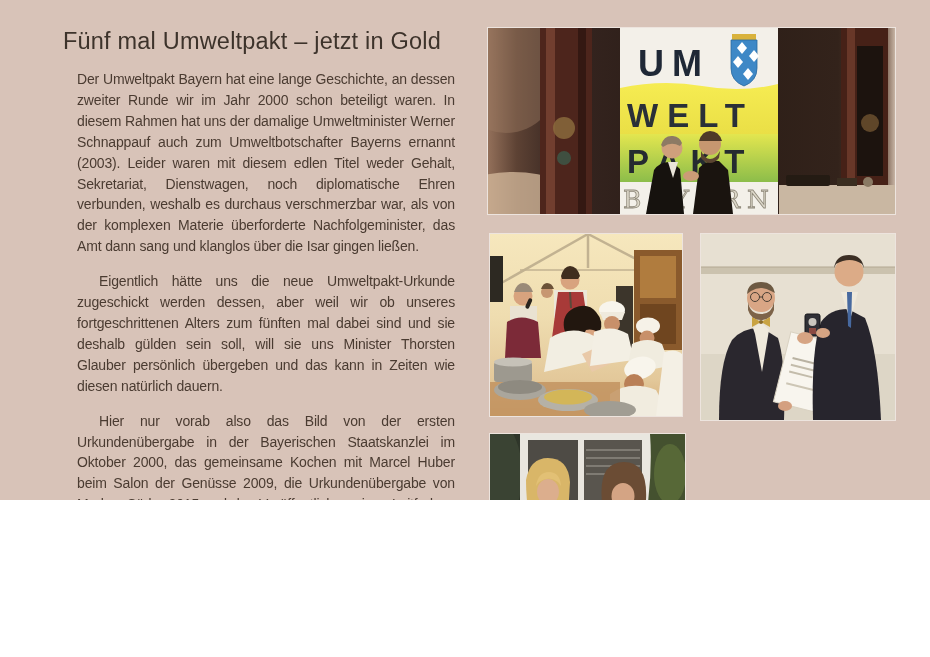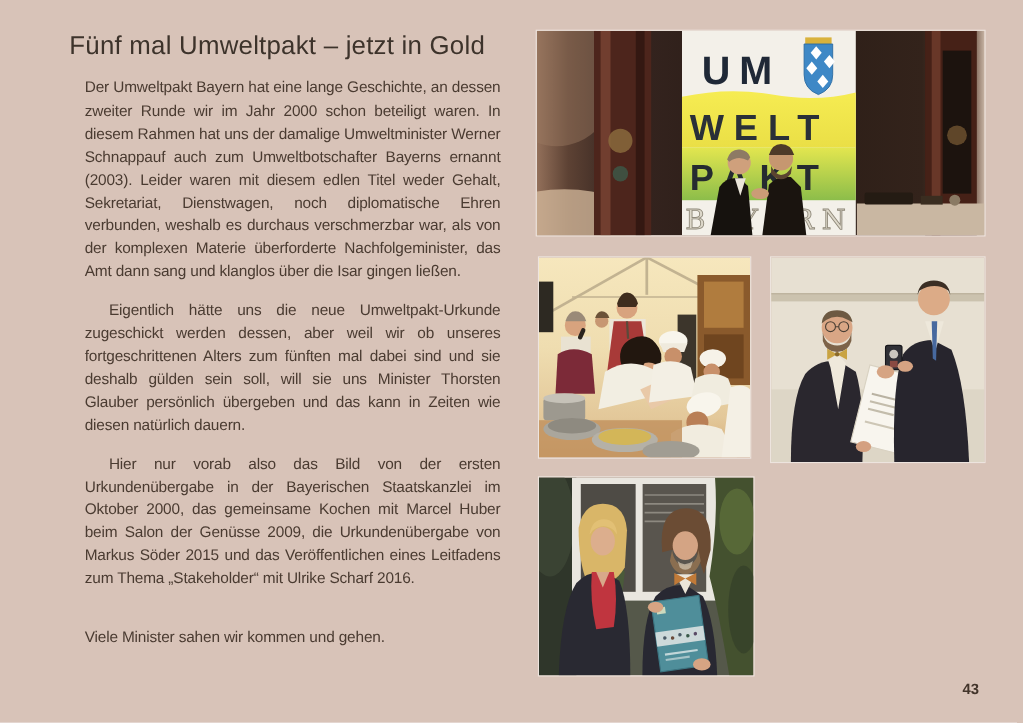--- a/index.html
+++ b/index.html
@@ -1,19 +1,19 @@
 <!DOCTYPE html>
 <html lang="de"><head>
 <meta charset="utf-8">
 <style>
   html,body { margin:0; padding:0; }
   body { font-family: "Liberation Sans", "DejaVu Sans", sans-serif; }
   .page {
     position: relative;
-    width: 930px; height: 657px;
+    width: 930px; height: 500px;
     background: #d8c3b8;
     overflow: hidden;
   }
   .text-col {
     position: absolute; left: 63px; top: 28px; width: 406px;
     color: #4a3b31;
   }
   h1.title {
     margin: 0 0 14px 0;
     font-size: 23.5px; font-weight: 400;

